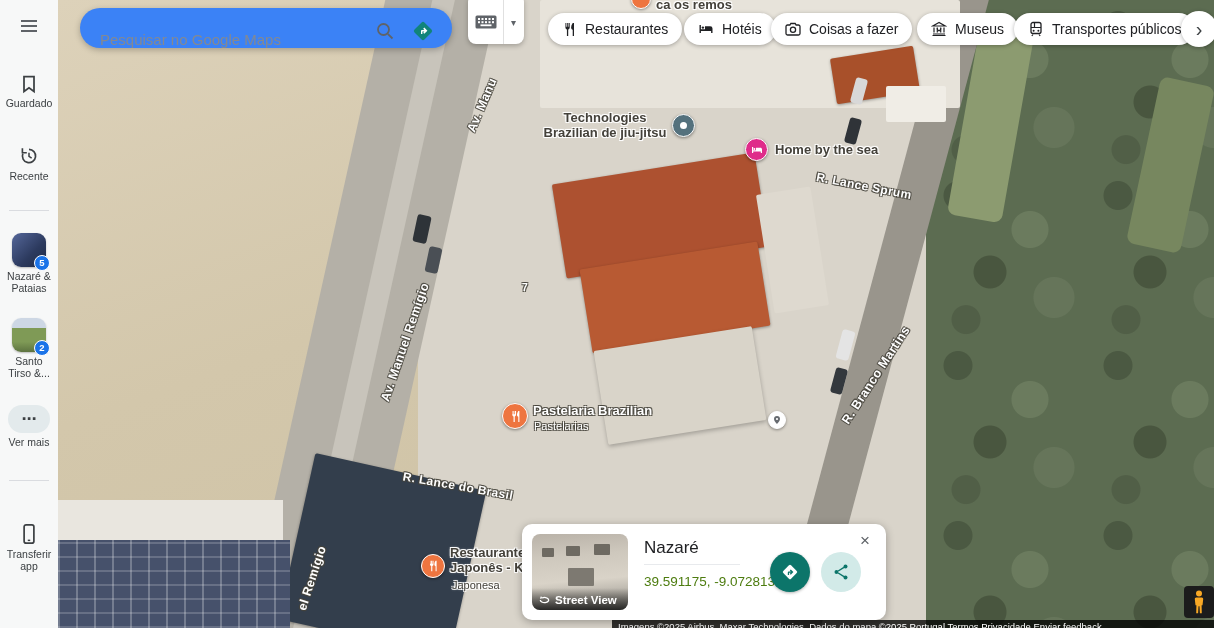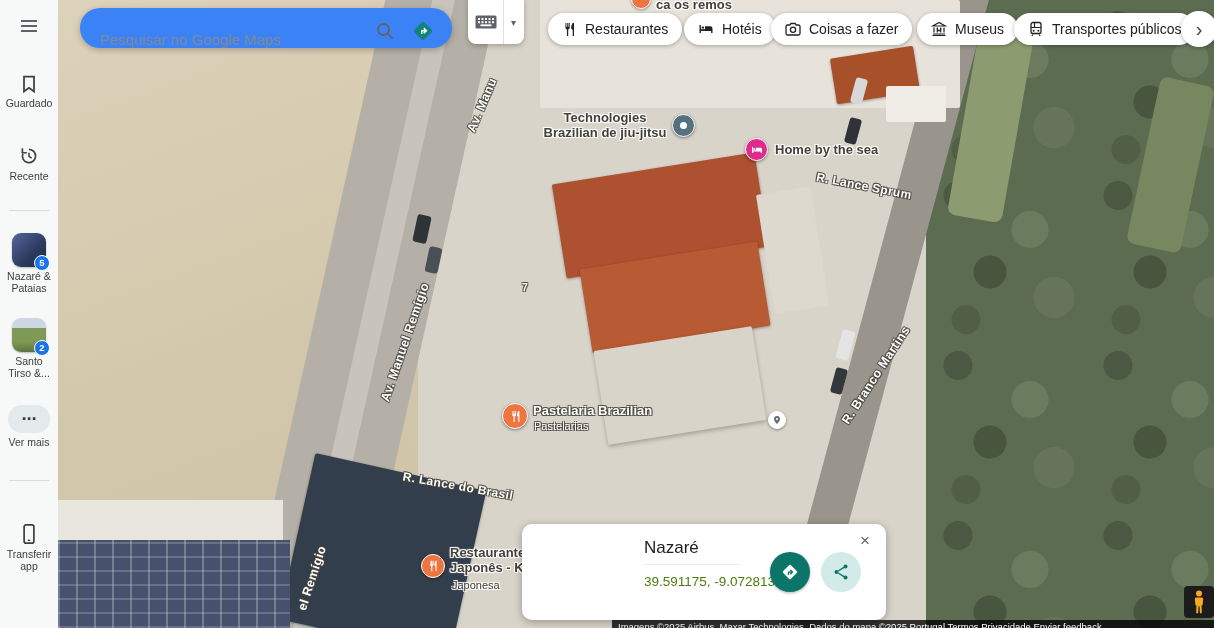--- a/index.html
+++ b/index.html
@@ -320,20 +320,33 @@
         <path d="M5 13.5 3.8 15M11 13.5l1.2 1.5" stroke="#202124" stroke-width="1.2"></path>
       </svg>
     <span>Transportes públicos</span>
   </div>
   <div id="chip-more">
       <span>›</span>
     </div>
 
 
   <div id="card">
+    <div id="sv-thumb">
+      <div class="win" style="left:10px;top:14px;width:12px;height:9px;"></div>
+      <div class="win" style="left:34px;top:12px;width:14px;height:10px;"></div>
+      <div class="win" style="left:62px;top:10px;width:16px;height:11px;"></div>
+      <div class="win" style="left:36px;top:34px;width:26px;height:18px;background:#7d7971;"></div>
+      <div class="svbar">
+        <svg width="13" height="10" viewBox="0 0 14 10">
+            <path d="M2.5 5a4.5 2.8 0 1 0 2-2.3" fill="none" stroke="#fff" stroke-width="1.4"></path>
+            <path d="M3.2 0.8 4.8 3 2 3.6z" fill="#fff"></path>
+          </svg>
+        <span>Street View</span>
+      </div>
+    </div>
     <h1>Nazaré</h1>
     <div class="cdivider"></div>
     <div class="coords">39.591175, -9.072813</div>
     <div class="roundbtn" id="btn-dir">
       <svg width="22" height="22" viewBox="0 0 22 22">
           <rect x="5.5" y="5.5" width="11" height="11" rx="1.5" transform="rotate(45 11 11)" fill="#fff"></rect>
           <path d="M8.8 14v-2.6c0-.5.4-.9.9-.9h2.1l-1-1 1-1 2.6 2.6-2.6 2.6-1-1 1-1h-1.7V14H8.8z" fill="#0c756a"></path>
         </svg>
     </div>
     <div class="roundbtn" id="btn-share">

